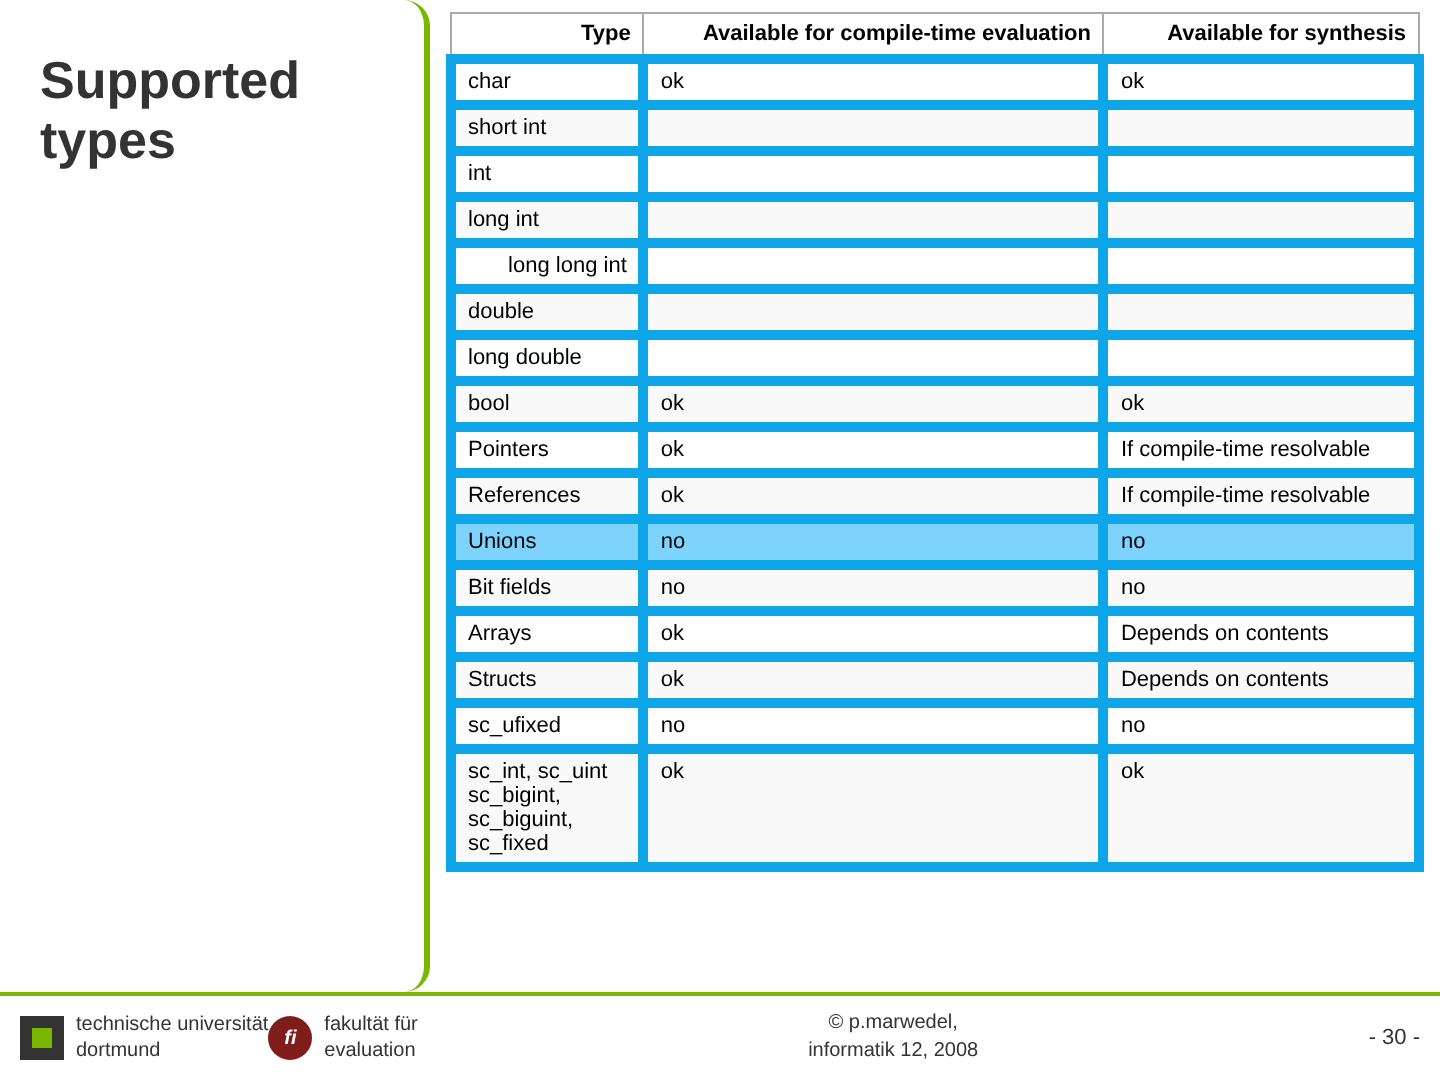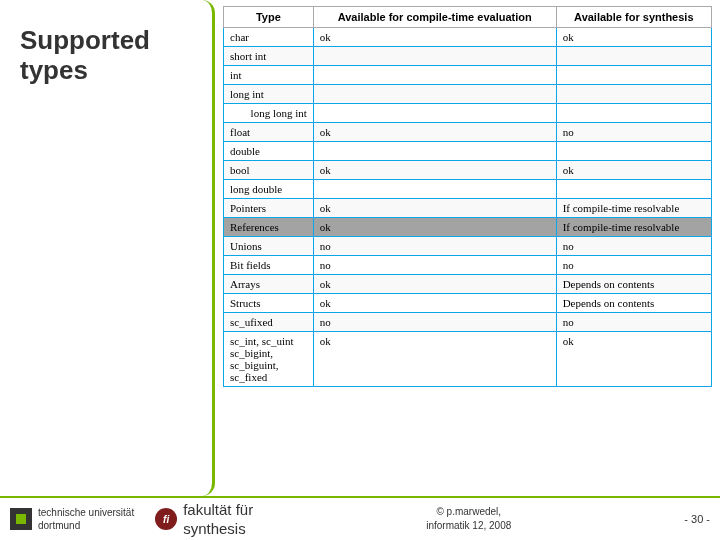--- a/index.html
+++ b/index.html
@@ -51,50 +51,49 @@
     table {
       border-collapse: collapse;
       width: 100%;
       font-size: 11px;
     }
 
     th {
       background: #fff;
       border: 1px solid #aaa;
       padding: 4px 6px;
-      text-align: center;
+      text-align: right;
       font-weight: bold;
       vertical-align: top;
     }
 
     td {
-      border: 1px solid #0ea5e9;
+      border: 5px solid #0ea5e9;
       padding: 3px 6px;
       vertical-align: top;
-      font-family: Liberation Serif, serif;
     }
 
     tr:nth-child(even) td {
       background: #f9f9f9;
     }
 
     .footer {
       display: flex;
       align-items: center;
       justify-content: space-between;
       border-top: 2px solid #7ab800;
       padding: 4px 10px;
       height: 44px;
       background: #fff;
     }
 
     .footer-left {
       display: flex;
       align-items: center;
-      gap: 21px;
+      gap: 0;
     }
 
     .tu-logo {
       display: flex;
       align-items: center;
       gap: 6px;
     }
 
     .tu-square {
       width: 22px;
@@ -131,21 +130,21 @@
       display: flex;
       align-items: center;
       justify-content: center;
       color: #fff;
       font-size: 10px;
       font-style: italic;
       font-weight: bold;
     }
 
     .footer-fi-text {
-      font-size: 15px;
+      font-size: 10px;
       color: #333;
       line-height: 1.3;
     }
 
     .footer-center {
       font-size: 10px;
       color: #333;
       text-align: center;
       line-height: 1.4;
     }
@@ -196,50 +195,45 @@
             <td style="white-space: pre-line;">long int</td>
             <td></td>
             <td></td>
           </tr>
           <tr>
             <td style="white-space: pre-line; text-align: right;">long long int</td>
             <td></td>
             <td></td>
           </tr>
           <tr>
-            <td style="white-space: pre-line;">float</td>
-            <td>ok</td>
-            <td>no</td>
-          </tr>
-          <tr>
             <td style="white-space: pre-line;">double</td>
             <td></td>
             <td></td>
           </tr>
           <tr>
+            <td style="white-space: pre-line;">long double</td>
+            <td></td>
+            <td></td>
+          </tr>
+          <tr>
             <td style="white-space: pre-line;">bool</td>
             <td>ok</td>
             <td>ok</td>
-          </tr>
-          <tr>
-            <td style="white-space: pre-line;">long double</td>
-            <td></td>
-            <td></td>
           </tr>
           <tr>
             <td style="white-space: pre-line;">Pointers</td>
             <td>ok</td>
             <td>If compile-time resolvable</td>
           </tr>
           <tr style="background-color: #a3a3a3;">
             <td style="white-space: pre-line;">References</td>
             <td>ok</td>
             <td>If compile-time resolvable</td>
           </tr>
-          <tr style="background-color: #0c4a6e;">
+          <tr style="background-color: #7dd3fc;">
             <td style="white-space: pre-line;">Unions</td>
             <td>no</td>
             <td>no</td>
           </tr>
           <tr>
             <td style="white-space: pre-line;">Bit fields</td>
             <td>no</td>
             <td>no</td>
           </tr>
           <tr>
@@ -278,21 +272,21 @@
       </div>
       <div class="footer-uni-text">
         <div>technische universität</div>
         <div>dortmund</div>
       </div>
     </div>
     <div class="footer-fi">
       <div class="fi-circle">fi</div>
       <div class="footer-fi-text">
         <div>fakultät für</div>
-        <div>synthesis</div>
+        <div>evaluation</div>
       </div>
     </div>
   </div>
   <div class="footer-center">
     <div>© p.marwedel,</div>
     <div>informatik 12, 2008</div>
   </div>
   <div class="footer-right">- 30 -</div>
 </div>
 

